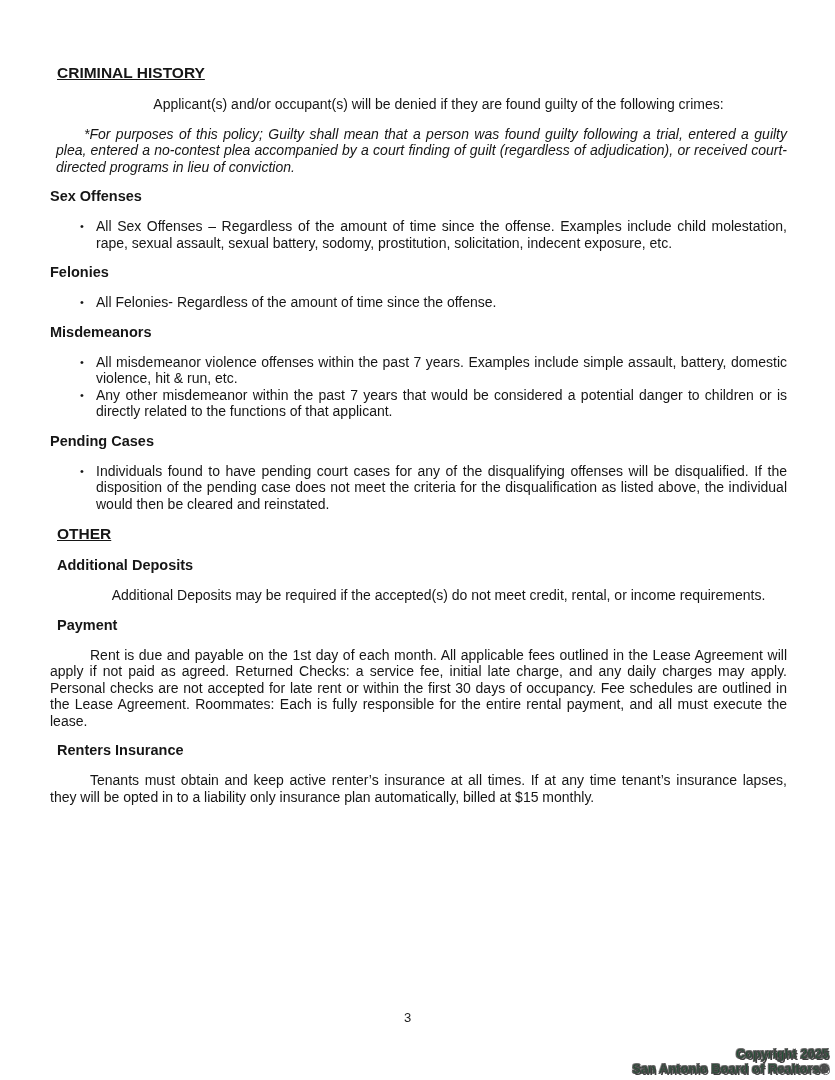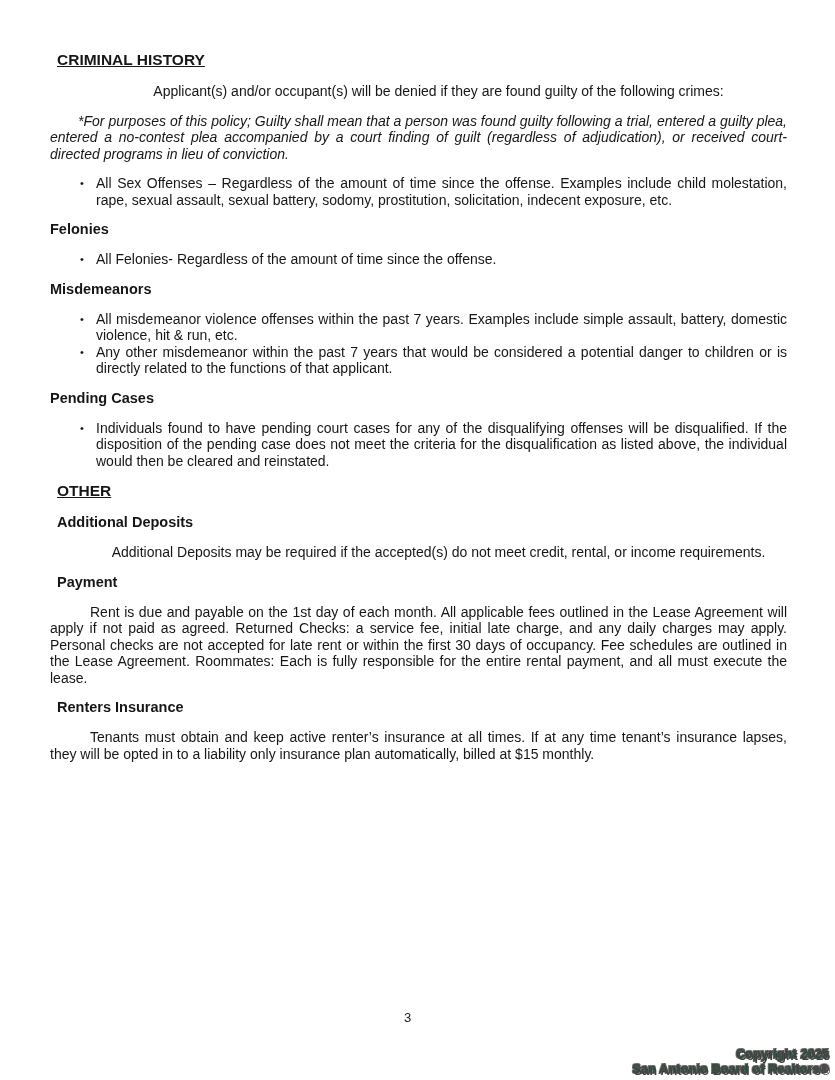--- a/index.html
+++ b/index.html
@@ -10,21 +10,21 @@
   .page {
     position: relative;
     width: 835px;
     height: 1080px;
     background: #ffffff;
     font-family: "Liberation Sans", "DejaVu Sans", sans-serif;
     color: #161616;
     font-size: 14px;
     line-height: 16.5px;
     box-sizing: border-box;
-    padding: 51px 48px 0 50px;
+    padding: 64px 48px 0 50px;
     overflow: hidden;
   }
   h1.doc-h1 {
     font-size: 15.5px;
     font-weight: bold;
     text-decoration: underline;
     margin: 0 0 14px 7px;
     line-height: 18px;
   }
   h2.doc-h2 {
@@ -34,21 +34,21 @@
     line-height: 17px;
   }
   h2.doc-h2.indented { margin-left: 7px; }
   p.body-para {
     margin: 0 0 13px 0;
     text-align: justify;
   }
   p.body-para.no-justify { text-align: center; }
   p.indent-tab { text-indent: 40px; }
   p.indent-sm { text-indent: 28px; }
-  p.italic { font-style: italic; }
+  p.italic { font-style: italic; margin-left: 6px; }
   ul.bullet-list {
     margin: 0 0 13px 0;
     padding: 0 0 0 46px;
     list-style: none;
   }
   ul.bullet-list li {
     position: relative;
     text-align: justify;
     margin: 0;
   }
@@ -87,20 +87,21 @@
 <body>
 
 <div class="page">
 
   <h1 class="doc-h1">CRIMINAL HISTORY</h1>
 
   <p class="body-para no-justify indent-tab">Applicant(s) and/or occupant(s) will be denied if they are found guilty of the following crimes:</p>
 
   <p class="body-para italic indent-sm">*For purposes of this policy; Guilty shall mean that a person was found guilty following a trial, entered a guilty plea, entered a no-contest plea accompanied by a court finding of guilt (regardless of adjudication), or received court-directed programs in lieu of conviction.</p>
 
+  <h2 class="doc-h2">Sex Offenses</h2>
   <ul class="bullet-list">
     <li>
       <span class="bullet-glyph">•</span>
       <span>All Sex Offenses – Regardless of the amount of time since the offense. Examples include child molestation, rape, sexual assault, sexual battery, sodomy, prostitution, solicitation, indecent exposure, etc.</span>
     </li>
   </ul>
 
   <h2 class="doc-h2">Felonies</h2>
   <ul class="bullet-list">
     <li>

